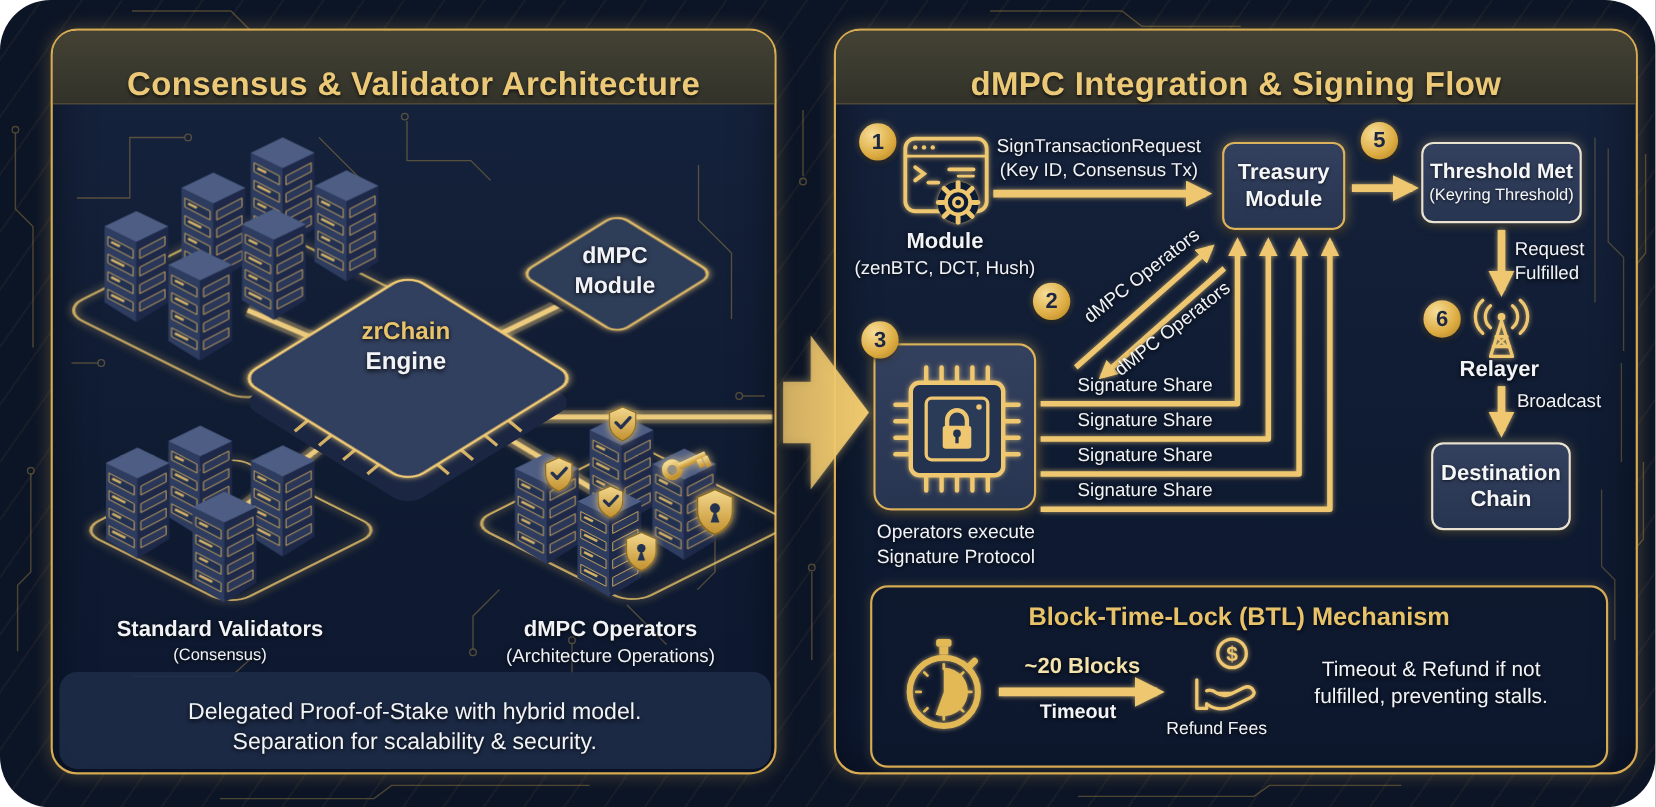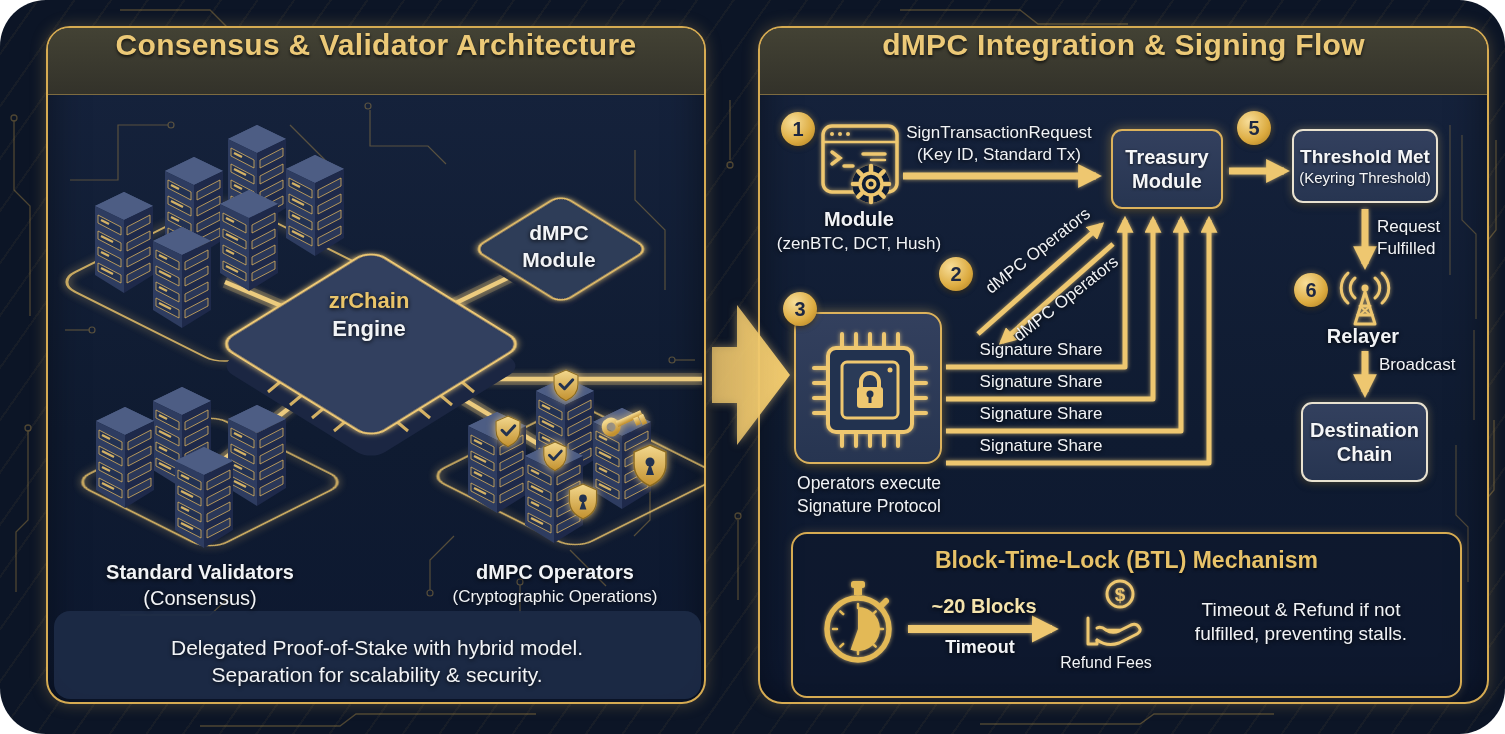--- a/index.html
+++ b/index.html
@@ -8,21 +8,21 @@
     background:repeating-linear-gradient(125deg, rgba(201,160,74,.055) 0 2px, transparent 2px 30px);}
   svg{display:block;}
   .bg-traces{position:absolute;inset:0;z-index:0;}
   .panel{position:absolute;top:26px;height:678px;border:2.5px solid #d6ab52;border-radius:24px;
     background:linear-gradient(180deg,#16233d,#0f1b31 60%,#0d1830);
     box-shadow:0 0 16px rgba(222,178,92,.28), inset 0 0 40px rgba(0,0,0,.45);z-index:1;box-sizing:border-box;}
   .panel-left{left:46px;width:660px;}
   .panel-right{left:758px;width:731px;}
   .panel-header{position:absolute;left:0;right:0;top:0;height:66px;
     background:linear-gradient(180deg,#4241346,#3a392e) , #3a392e;background:linear-gradient(180deg,#434234,#33322a);
-    border-radius:21px 21px 0 0;display:flex;align-items:flex-start;justify-content:center;
+    border-radius:21px 21px 0 0;display:flex;align-items:flex-end;justify-content:center;
     border-bottom:1px solid rgba(214,171,82,.4);z-index:4;}
   .panel-title{font-weight:700;font-size:30px;color:#ecc977;text-shadow:0 2px 3px rgba(0,0,0,.65);letter-spacing:.3px;}
   .art{position:absolute;inset:2px;z-index:1;}
   .lbl{position:absolute;color:#f1f3f6;text-shadow:0 1px 4px rgba(0,0,0,.9);text-align:center;line-height:1.28;z-index:3;}
   .lbl .big{font-weight:700;}
   .flowbox{position:absolute;background:linear-gradient(180deg,#33405e,#273551);
     border:2px solid #e9e2d0;border-radius:11px;z-index:2;box-sizing:border-box;
     box-shadow:0 0 10px rgba(240,215,150,.35), 0 3px 7px rgba(0,0,0,.5);
     display:flex;flex-direction:column;align-items:center;justify-content:center;
     color:#f5f6f8;font-weight:700;font-size:20px;line-height:1.22;text-shadow:0 1px 3px rgba(0,0,0,.7);text-align:center;}
@@ -236,25 +236,25 @@
     <div class="lbl chip-text" style="left:321px;top:287px;width:220px;transform:translate(-50%,-50%);font-weight:700;font-size:22px;">
       <div class="gold-txt">zrChain</div>
       <div>Engine</div>
     </div>
     <div class="lbl" style="left:511px;top:219px;width:160px;transform:translate(-50%,-50%);font-weight:700;font-size:21px;">
       <div>dMPC</div>
       <div>Module</div>
     </div>
     <div class="lbl" style="left:152px;top:532px;width:260px;transform:translateX(-50%);">
       <div class="big" style="font-size:20px;">Standard Validators</div>
-      <div style="font-size:20px;">(Consensus)</div>
+      <div style="font-size:15px;">(Consensus)</div>
     </div>
     <div class="lbl" style="left:507px;top:532px;width:300px;transform:translateX(-50%);">
       <div class="big" style="font-size:20px;">dMPC Operators</div>
-      <div style="font-size:17px;">(Cryptographic Operations)</div>
+      <div style="font-size:17px;">(Architecture Operations)</div>
     </div>
     <div class="lbl" style="left:329px;top:606px;width:560px;transform:translateX(-50%);font-size:21px;line-height:1.3;">
       <div>Delegated Proof-of-Stake with hybrid model.</div>
       <div>Separation for scalability &amp; security.</div>
     </div>
   </section>
 
   <section class="panel panel-right">
 
     <div class="flowbox goldborder" style="left:351px;top:101px;width:112px;height:80px;">
@@ -416,21 +416,21 @@
     <div class="stepc" style="left:23px;top:264px;">3</div>
     <div class="stepc" style="left:477px;top:83px;">5</div>
     <div class="stepc" style="left:534px;top:245px;">6</div>
 
     <div class="lbl" style="left:99px;top:179px;width:190px;transform:translateX(-50%);">
       <div class="big" style="font-size:20px;">Module</div>
       <div style="font-size:17px;">(zenBTC, DCT, Hush)</div>
     </div>
     <div class="lbl" style="left:239px;top:94px;width:230px;transform:translateX(-50%);font-size:17px;">
       <div>SignTransactionRequest</div>
-      <div>(Key ID, Standard Tx)</div>
+      <div>(Key ID, Consensus Tx)</div>
     </div>
     <div class="lbl" style="left:617px;top:188px;width:90px;text-align:left;font-size:17px;">
       <div>Request</div>
       <div>Fulfilled</div>
     </div>
     <div class="lbl big" style="left:603px;top:296px;width:140px;transform:translateX(-50%);font-size:20px;font-weight:700;">Relayer</div>
     <div class="lbl" style="left:619px;top:326px;width:100px;text-align:left;font-size:17px;">Broadcast</div>
 
     <div class="lbl rot" style="left:278px;top:223px;">dMPC Operators</div>
     <div class="lbl rot" style="left:306px;top:271px;">dMPC Operators</div>

